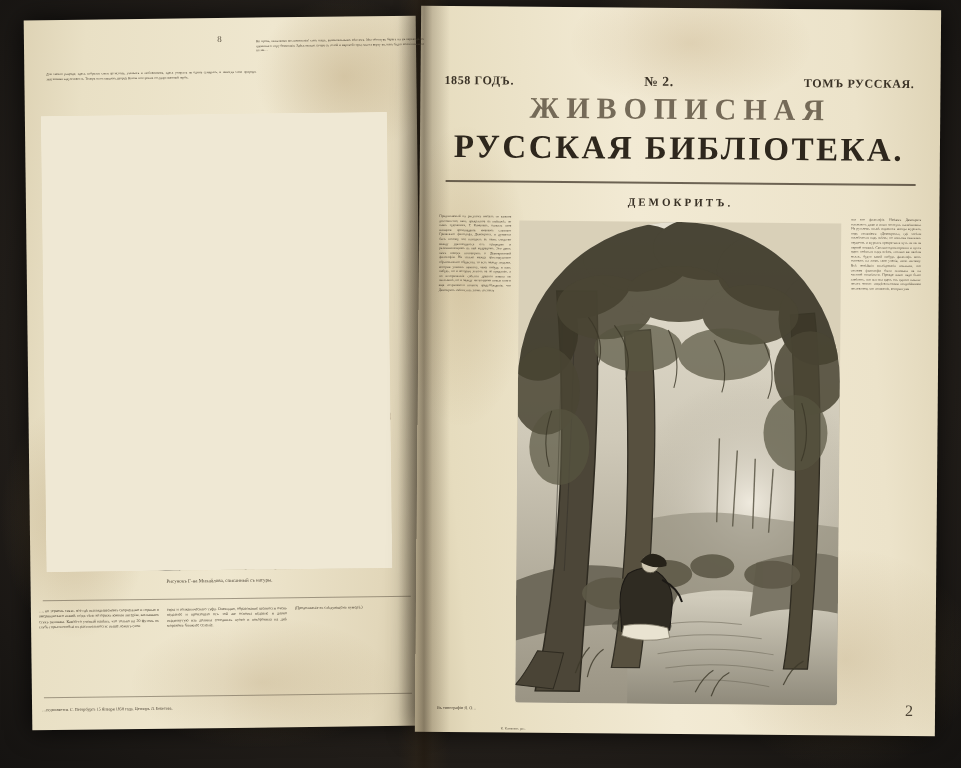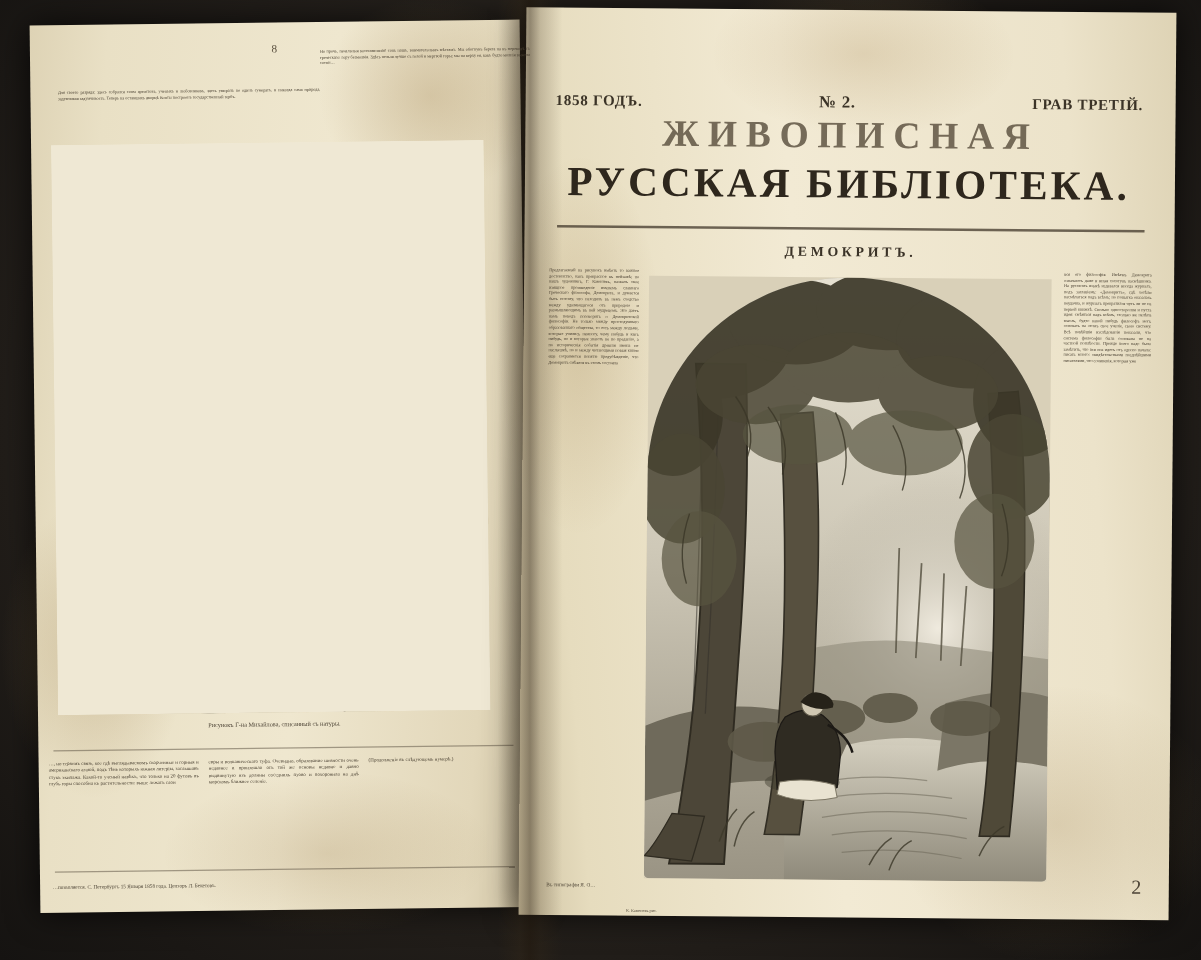--- a/index.html
+++ b/index.html
@@ -420,21 +420,21 @@
 
   <div class="leaf" id="leaf-right">
 
     <div class="stain" style="left:-20px;top:120px;width:130px;height:300px;background:radial-gradient(ellipse,rgba(160,130,80,.26),rgba(160,130,80,0) 72%);"></div>
     <div class="stain" style="left:300px;top:540px;width:260px;height:220px;background:radial-gradient(ellipse,rgba(150,120,70,.22),rgba(150,120,70,0) 72%);"></div>
     <div class="stain" style="left:150px;top:-30px;width:240px;height:130px;background:radial-gradient(ellipse,rgba(170,140,90,.25),rgba(170,140,90,0) 72%);"></div>
 
     <div id="masthead-line">
       <span class="year">1858 ГОДЪ.</span>
       <span class="issue">№ 2.</span>
-      <span class="volume">ГРАВ ТРЕТІЙ.</span>
+      <span class="volume">ТОМЪ РУССКАЯ.</span>
     </div>
 
     <div id="title-1">ЖИВОПИСНАЯ</div>
     <div id="title-2">РУССКАЯ БИБЛІОТЕКА.</div>
     <div id="masthead-rule"></div>
     <div id="article-title">ДЕМОКРИТЪ.</div>
 
     <div id="right-cols">
       <div class="rcol tiny smaller" id="rcol-left">Предлагаемый на рисунокъ имѣетъ то важное достоинство, какъ прекрасное въ пейзажѣ; но нашъ художникъ, Г. Каменевъ, назвалъ свое изящное произведеніе именемъ славнаго Греческаго философа, Демокрита, и думается быть потому, что находилъ въ немъ сходство между удаляющагося отъ природою и размышляющимъ въ ней мудрецомъ. Это даетъ намъ поводъ поговорить о Демокритовой философіи. Не только между простодушнаго образованнаго общества, то есть между людьми, которые учились немногу, чему нибудь и какъ нибудь, но и которые знаютъ не по преданію, а по историческія событія древнія имена не наслышкѣ, но и между читающими новыя книги еще сохраняется понятіе предубѣжденіе, что Демокритъ смѣялся въ этомъ состояла</div>
 

